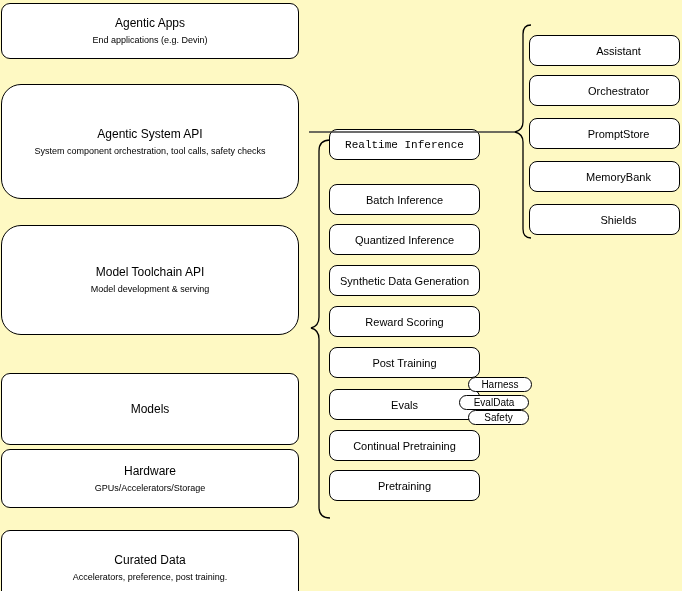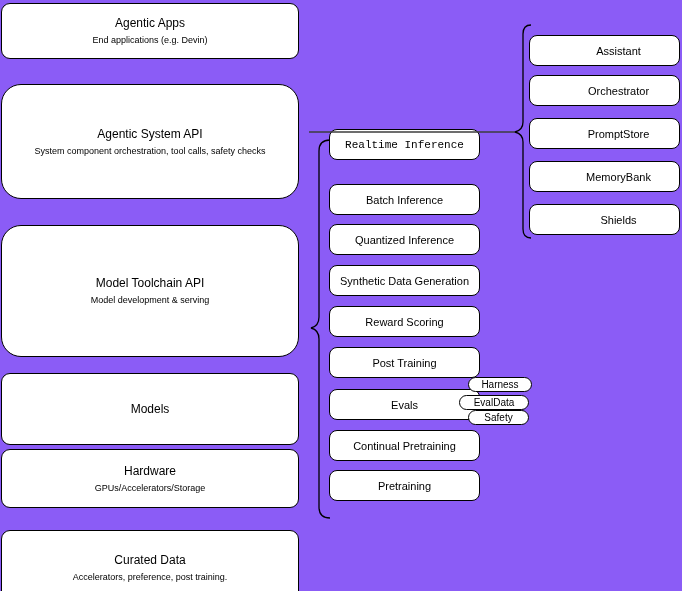--- a/index.html
+++ b/index.html
@@ -1,17 +1,17 @@
 <!DOCTYPE html>
 <html><head>
 <meta charset="utf-8">
 <style>
   html,body { margin:0; padding:0; background:#ffffff; }
   .canvas {
-    position:relative; width:682px; height:591px; background:#8b5cf6;
+    position:relative; width:682px; height:591px; background:#fef9c3;
     font-family:"Liberation Sans", sans-serif; color:#000000; overflow:hidden;
   }
   .lbox {
     position:absolute; left:1px; width:298px; background:#ffffff;
     border:1px solid #000000; box-sizing:border-box;
     display:flex; flex-direction:column; align-items:center; justify-content:center;
     text-align:center;
   }
   .box-title { font-size:12px; line-height:15px; }
   .box-sub   { font-size:9px;  line-height:12px; margin-top:3px; padding:0 10px; }
@@ -38,21 +38,21 @@
   <div class="lbox" style="top:3px; height:56px; border-radius:9px;">
     <div class="box-title">Agentic Apps</div>
     <div class="box-sub">End applications (e.g. Devin)</div>
   </div>
 
   <div class="lbox" style="top:84px; height:115px; border-radius:20px;">
     <div class="box-title">Agentic System API</div>
     <div class="box-sub">System component orchestration, tool calls, safety checks</div>
   </div>
 
-  <div class="lbox" style="top:225px; height:132px; border-radius:20px;">
+  <div class="lbox" style="top:225px; height:110px; border-radius:20px;">
     <div class="box-title">Model Toolchain API</div>
     <div class="box-sub">Model development &amp; serving</div>
   </div>
 
   <div class="lbox" style="top:373px; height:72px; border-radius:9px;">
     <div class="box-title">Models</div>
   </div>
 
   <div class="lbox" style="top:449px; height:59px; border-radius:9px;">
     <div class="box-title">Hardware</div>

